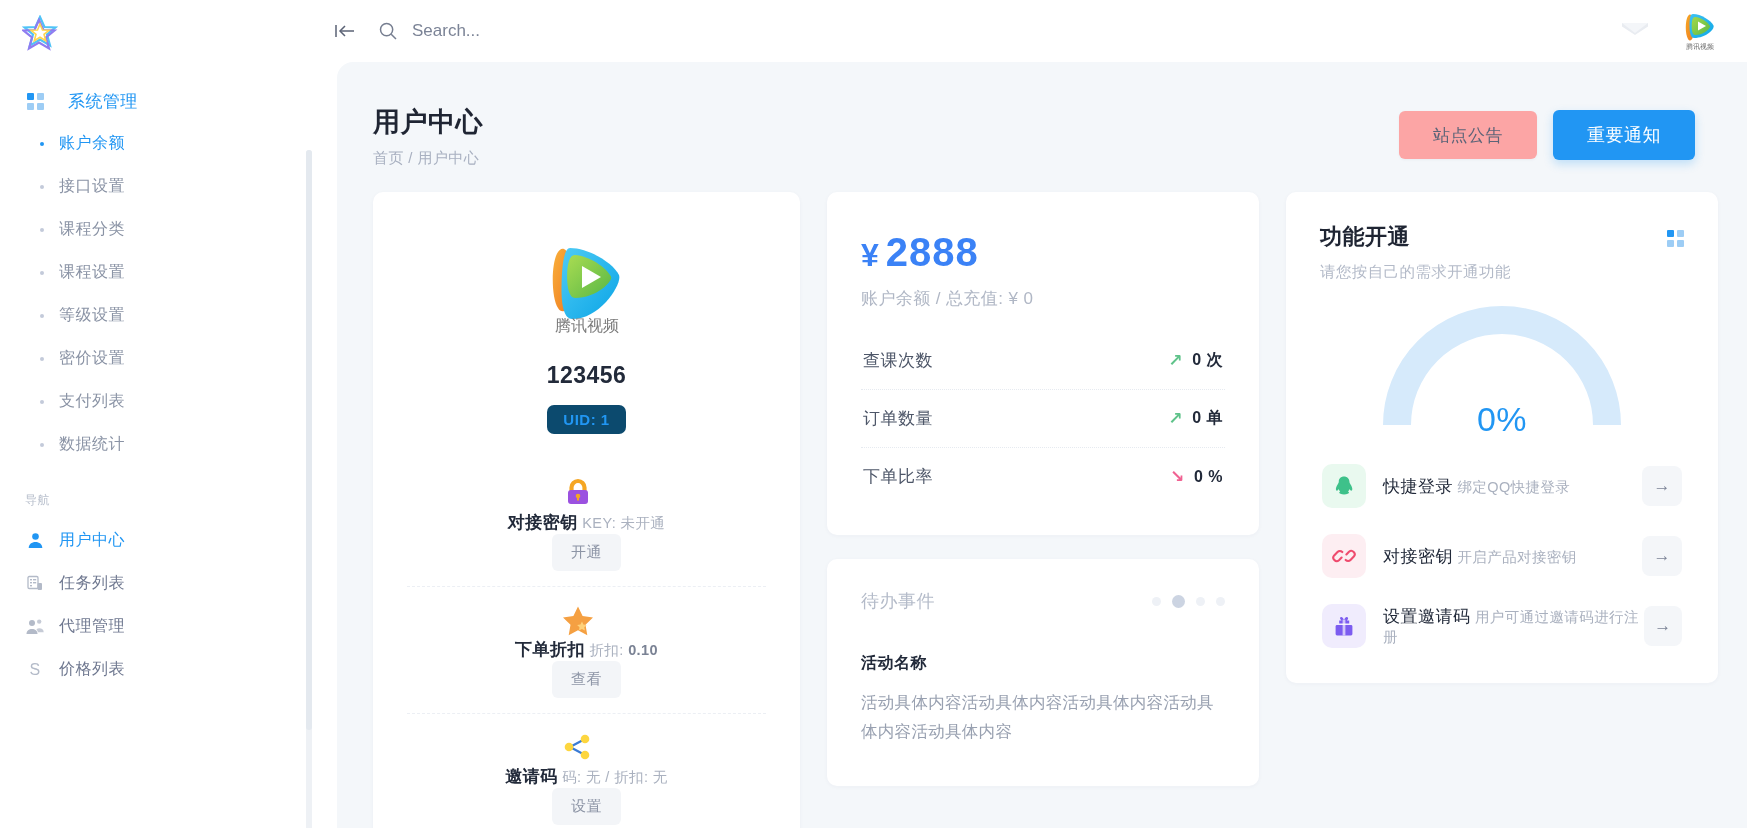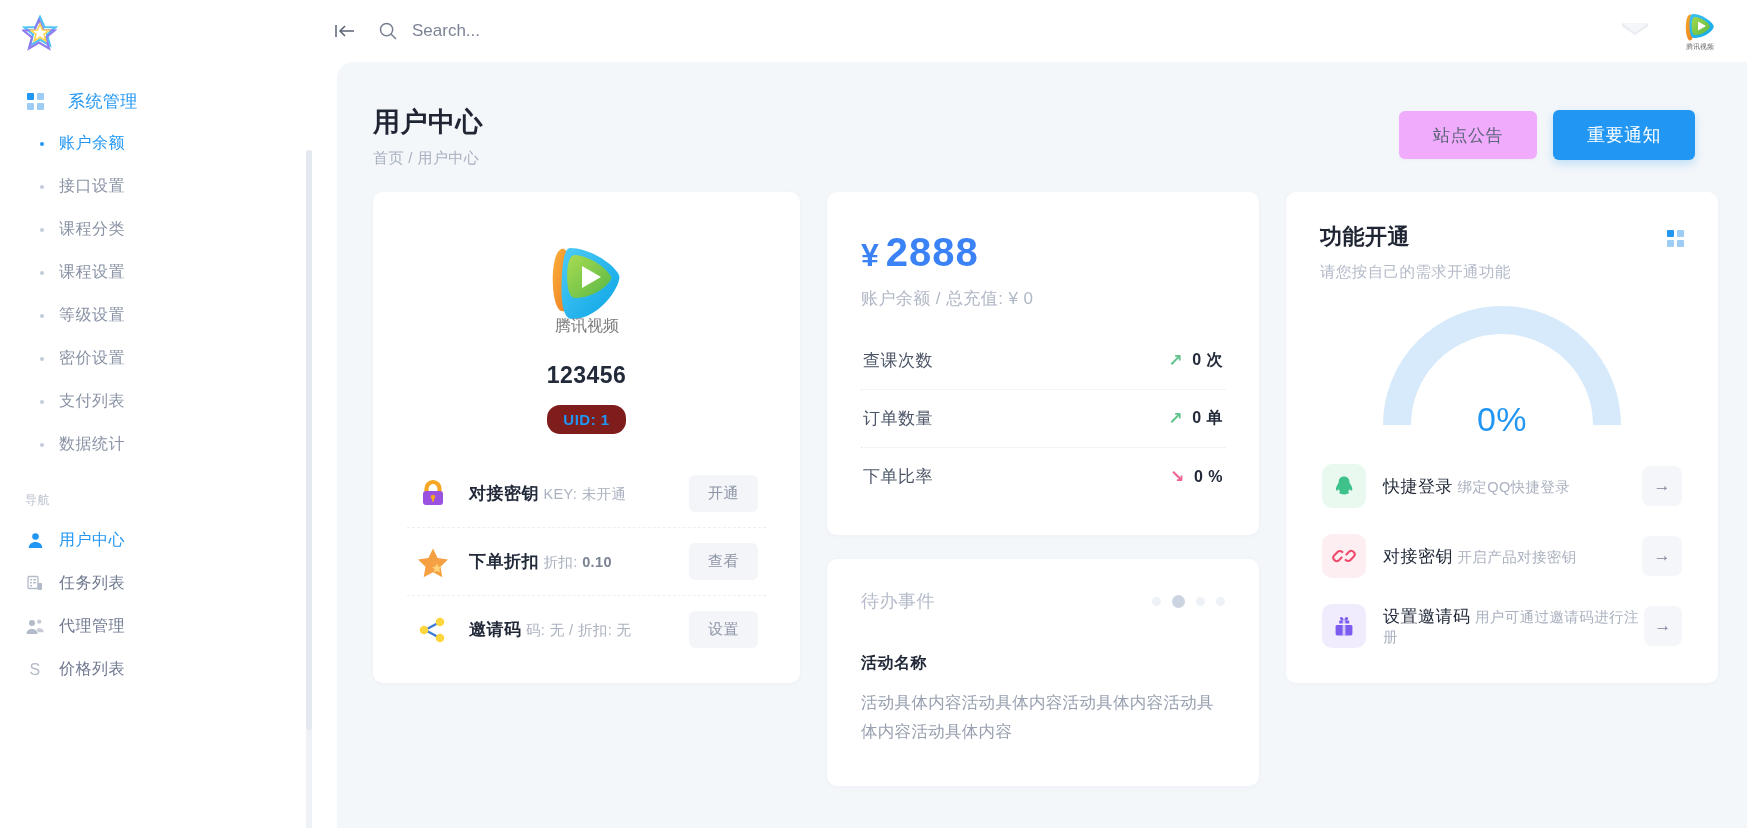--- a/index.html
+++ b/index.html
@@ -85,21 +85,21 @@
   .content {
     position:absolute; left: 25px; right: 0; top: 62px; bottom: 0;
     background: #f4f7fa; border-top-left-radius: 16px; overflow:hidden;
   }
 
   .page-head { display:flex; align-items:flex-start; padding: 42px 52px 0 36px; }
   .page-title { font-size: 27px; font-weight: 700; color:#1f2533; letter-spacing:.5px; }
   .breadcrumb { margin-top: 9px; font-size: 15px; color:#a8b0c0; letter-spacing:.4px; }
   .head-actions { margin-left:auto; display:flex; align-items:center; gap: 16px; margin-top: 6px; }
   .btn-ghost {
-    background:#f0abfc; color:#5c6478; border:0; border-radius: 6px;
+    background:#fca5a5; color:#5c6478; border:0; border-radius: 6px;
     height: 48px; padding: 0 34px; font-size: 17px; cursor:pointer;
     font-family: inherit; letter-spacing:.5px;
     box-shadow: 0 1px 3px rgba(40,60,100,.05);
   }
   .btn-primary {
     background:#2196f3; color:#fff; border:0; border-radius: 6px;
     height: 50px; padding: 0 34px; font-size: 18px; cursor:pointer;
     font-family: inherit; letter-spacing:.5px; font-weight:500;
     box-shadow: 0 4px 10px rgba(33,150,243,.25);
   }
@@ -110,25 +110,25 @@
   .col-b { width: 432px; }
   .col-c { width: 432px; }
   .card { background:#fff; border-radius: 10px; box-shadow: 0 1px 4px rgba(40,60,100,.04); }
 
   
   .profile { padding: 46px 34px 20px; }
   .profile-logo { width: 104px; height: 104px; margin: 0 auto; position:relative; }
   .profile-name { text-align:center; font-size: 23px; font-weight:700; color:#222a3a; margin-top: 20px; letter-spacing:.5px; }
   .uid-badge {
     display:block; margin: 16px auto 0; width: fit-content;
-    background:#7f1d1d; color:#2196f3; font-size: 15px; font-weight:700;
-    padding: 6px 16px; border-radius: 13px; letter-spacing:.5px;
+    background:#0c4a6e; color:#2196f3; font-size: 15px; font-weight:700;
+    padding: 6px 16px; border-radius: 7px; letter-spacing:.5px;
   }
   .feat-list { margin-top: 26px; }
-  .feat-row { display:flex; align-items:center; padding: 15px 8px; }
+  .feat-row { display:flex; align-items:center; padding: 15px 8px; flex-direction: column; }
   .feat-row + .feat-row { border-top: 1px dashed #eceff4; }
   .feat-ico { width: 36px; height: 36px; flex:0 0 36px; margin-right: 18px; display:flex; align-items:center; justify-content:center; }
   .feat-txt { flex:1 1 auto; }
   .feat-title { font-size: 17px; font-weight:700; color:#222a3a; letter-spacing:.5px; }
   .feat-sub { font-size: 14.5px; color:#aab1bf; margin-top: 6px; letter-spacing:.4px; }
   .feat-sub b { color:#7a8294; font-weight:700; }
   .feat-btn {
     background:#f3f5f8; border:0; border-radius: 6px; color:#8d95a6;
     font-size: 15px; padding: 9px 19px; cursor:pointer; font-family:inherit; letter-spacing:.5px;
   }

